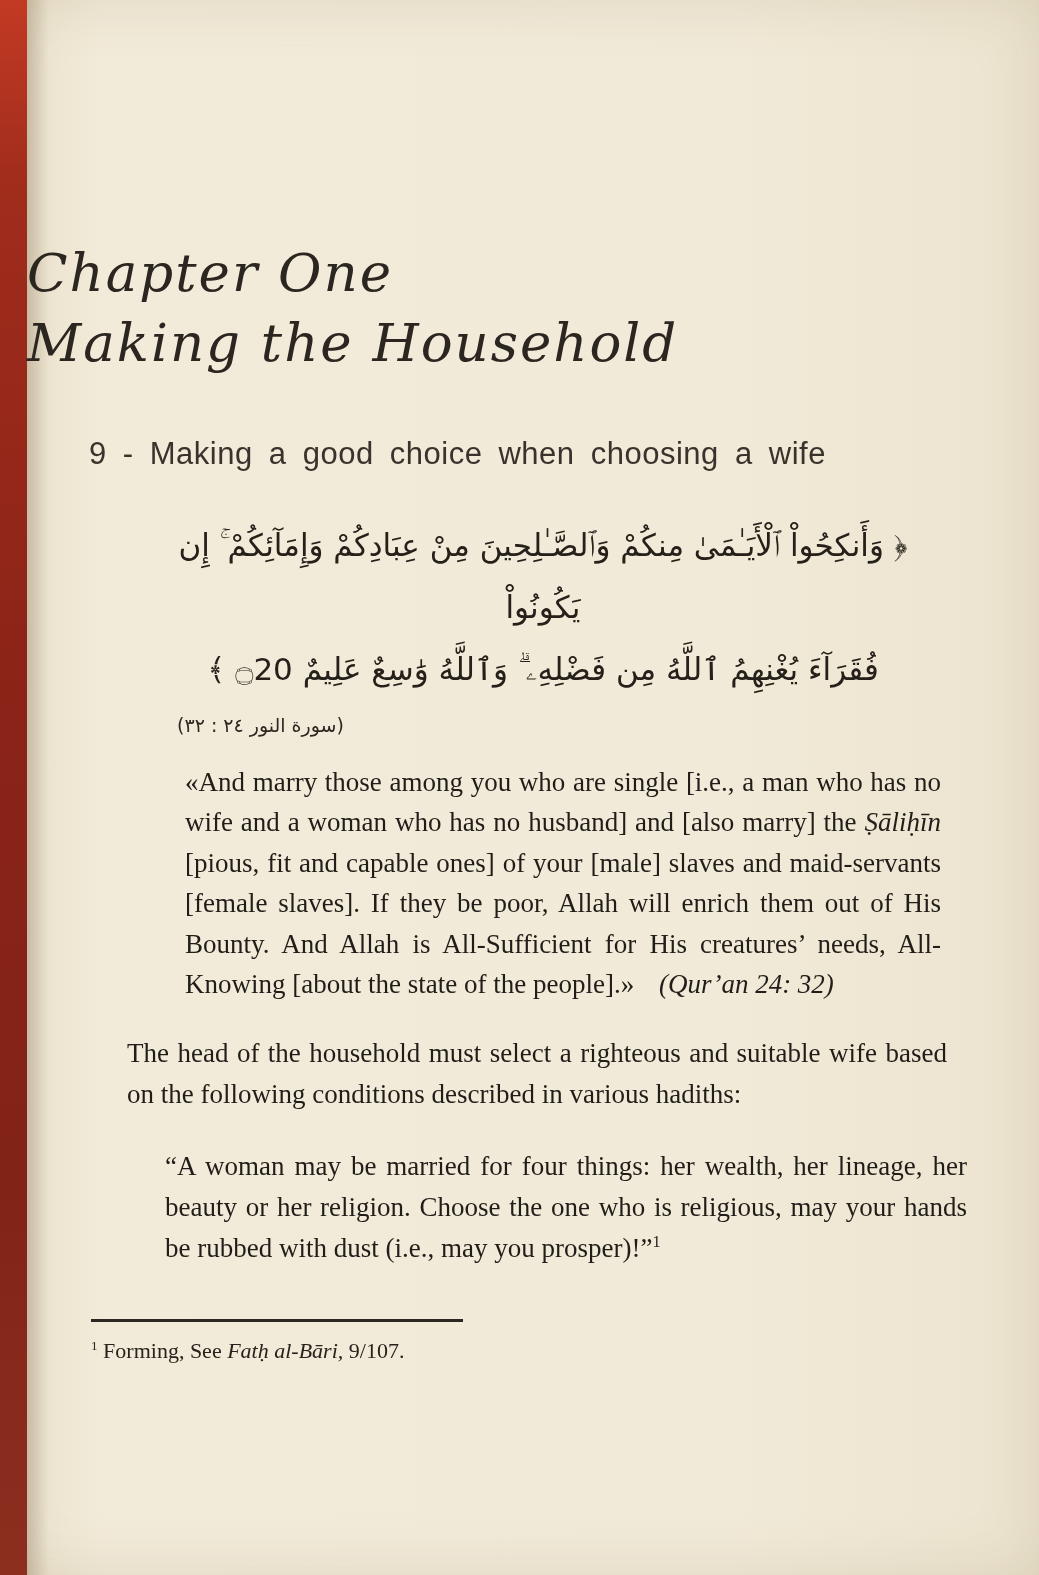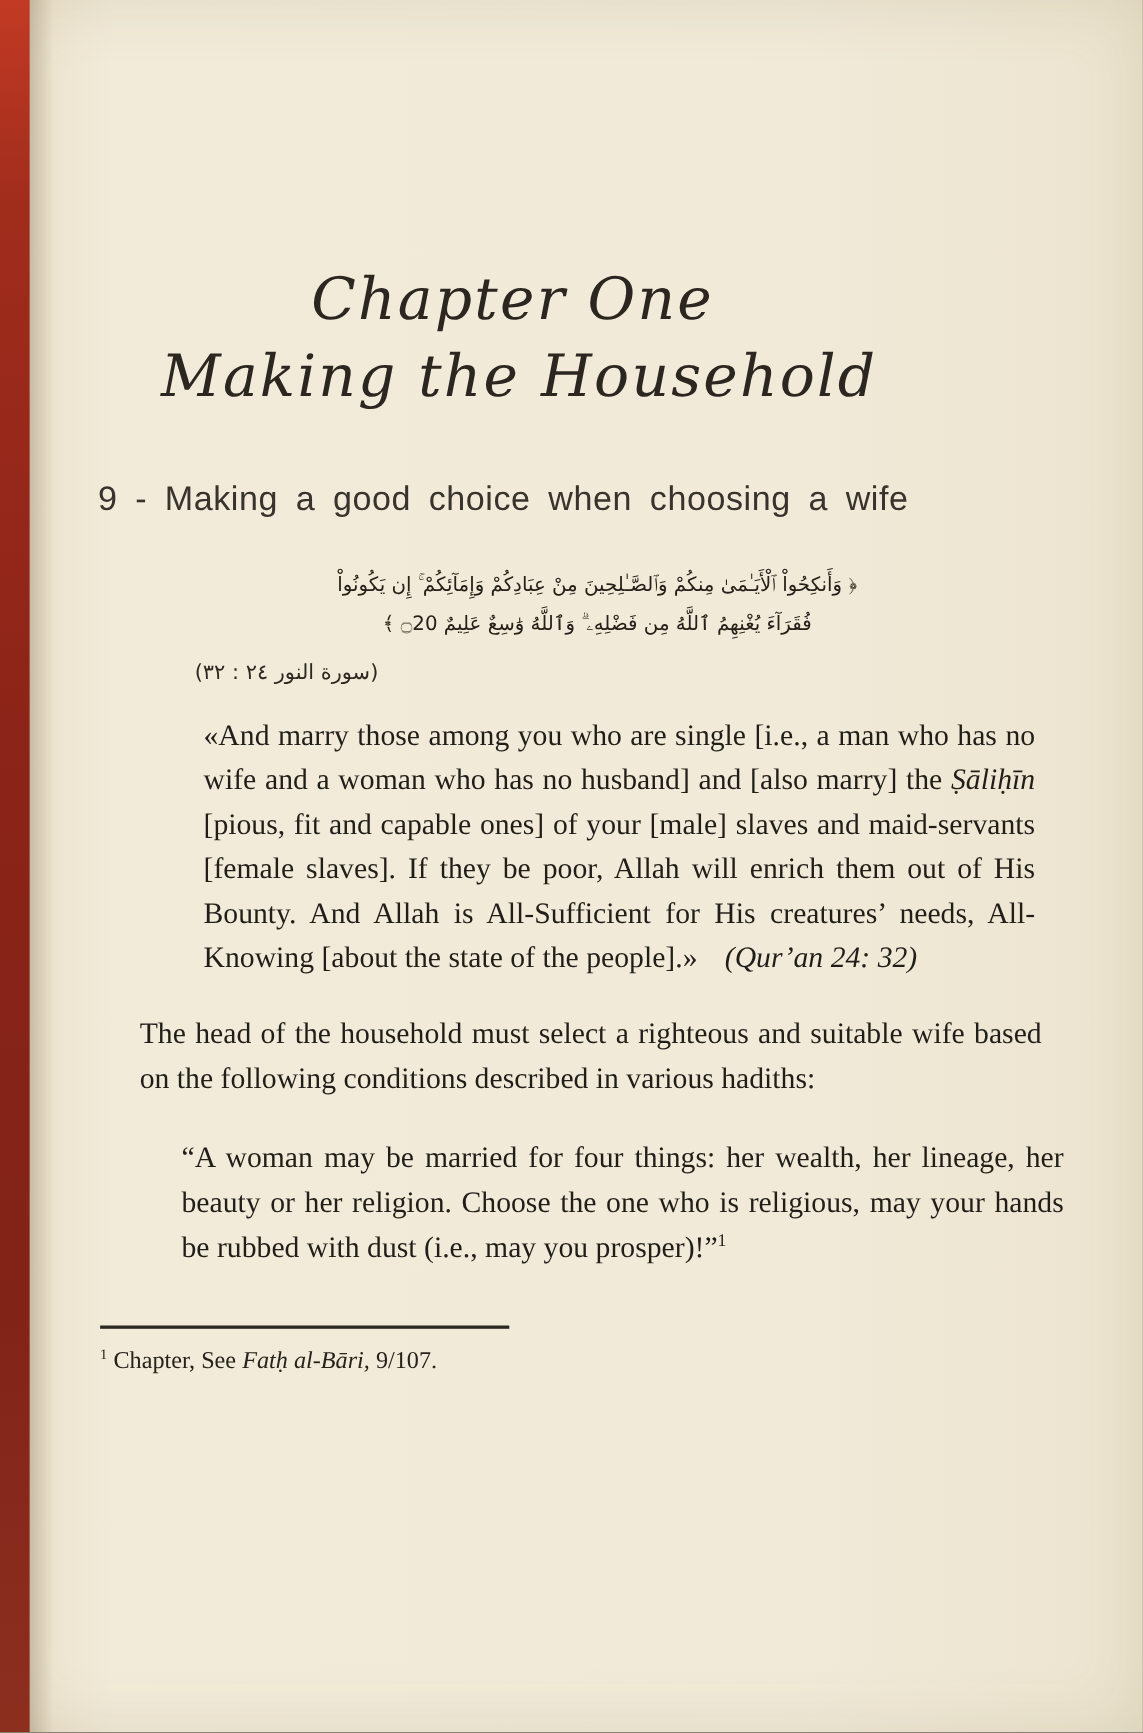--- a/index.html
+++ b/index.html
@@ -30,21 +30,21 @@
     width: 22px;
     background: linear-gradient(90deg, rgba(90,60,30,0.22), rgba(90,60,30,0));
   }
   .content {
     position: absolute;
     left: 27px; right: 0; top: 0; bottom: 0;
   }
   .chapter {
     margin-top: 238px;
     padding-right: 122px;
-    text-align: center;
+    text-align: left;
     font-family: "DejaVu Serif", serif;
     font-style: italic;
     font-size: 53px;
     line-height: 1.32;
     color: #2b2620;
     letter-spacing: 2px;
   }
   .chapter .line1 { padding-right: 12px; }
   .heading {
     margin: 58px 40px 0 62px;
@@ -53,21 +53,21 @@
     font-size: 31px;
     color: #38332c;
     letter-spacing: 0.5px;
     word-spacing: 7px;
   }
   .arabic {
     margin: 42px 130px 0 150px;
     direction: rtl;
     text-align: center;
     font-family: "DejaVu Sans", sans-serif;
-    font-size: 18px;
+    font-size: 31px;
     line-height: 2.0;
     color: #252019;
   }
   .citation {
     margin: 14px 0 0 150px;
     direction: rtl;
     text-align: left;
     font-family: "DejaVu Sans", sans-serif;
     font-size: 19px;
     color: #2c2720;
@@ -138,16 +138,16 @@
     <p class="translation"><span>«And marry those among you who are single [i.e., a man who has no wife and a woman who has no husband] and [also marry] the </span><em>Ṣāliḥīn</em><span> [pious, fit and capable ones] of your [male] slaves and maid-servants [female slaves]. If they be poor, Allah will enrich them out of His Bounty. And Allah is All-Sufficient for His creatures’ needs, All-Knowing [about the state of the people].»</span>
       <em class="ref">(Qur’an 24: 32)</em>
     </p>
 
     <p class="bodypara">The head of the household must select a righteous and suitable wife based on the following conditions described in various hadiths:</p>
 
     <p class="hadith"><span>“A woman may be married for four things: her wealth, her lineage, her beauty or her religion. Choose the one who is religious, may your hands be rubbed with dust (i.e., may you prosper)!”</span><sup>1</sup></p>
 
     <div class="fn-rule"></div>
 
-    <p class="footnote"><sup>1</sup><span> Chapter, See </span><em>Fatḥ al-Bāri,</em><span> 9/107.</span></p>
+    <p class="footnote"><sup>1</sup><span> Forming, See </span><em>Fatḥ al-Bāri,</em><span> 9/107.</span></p>
 
   </div>
 </div>
 
 </body></html>

